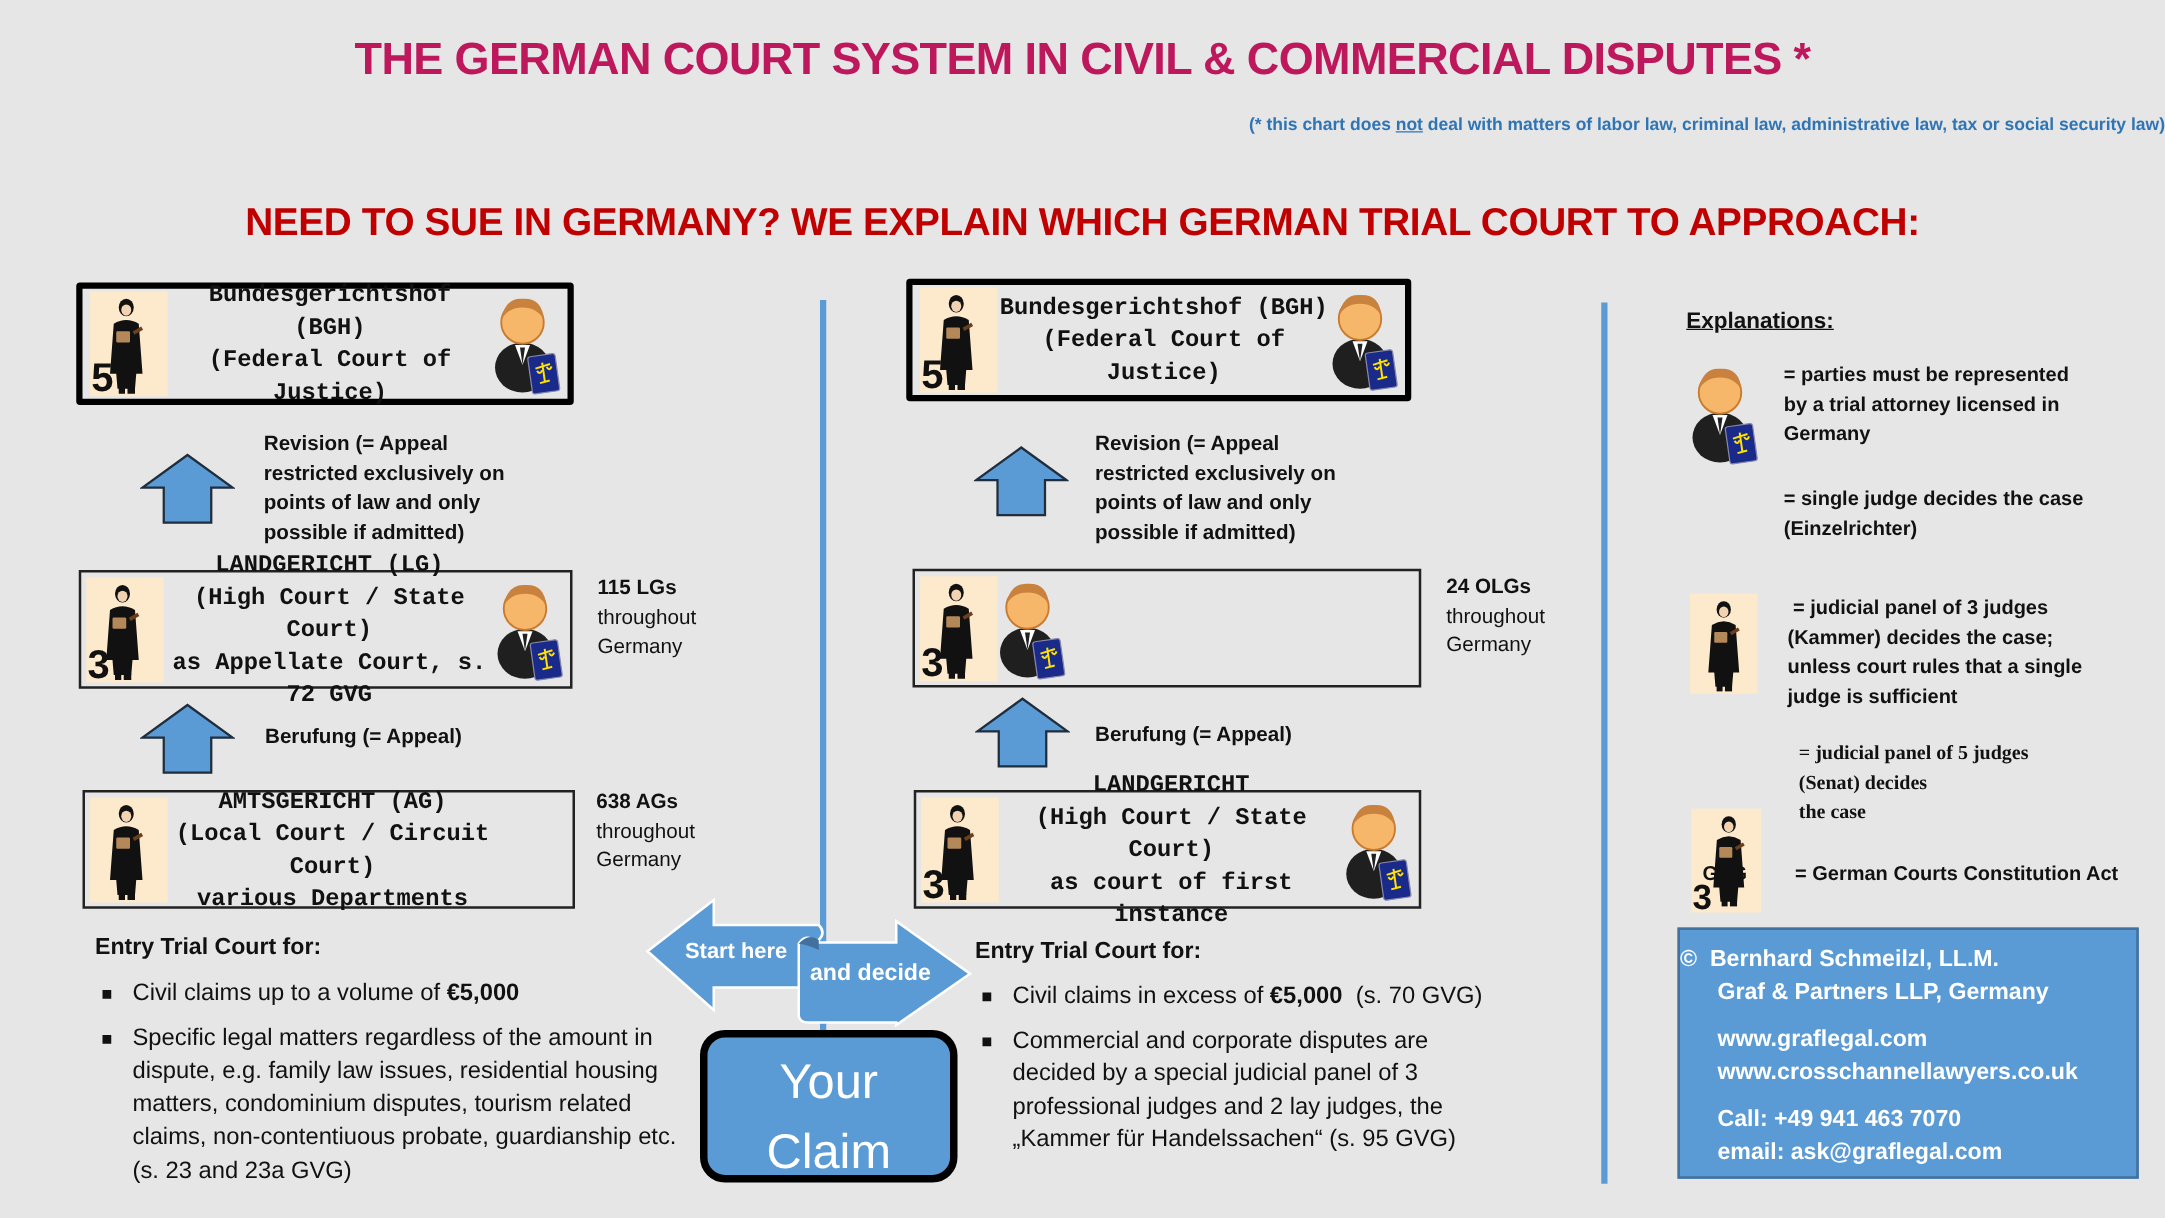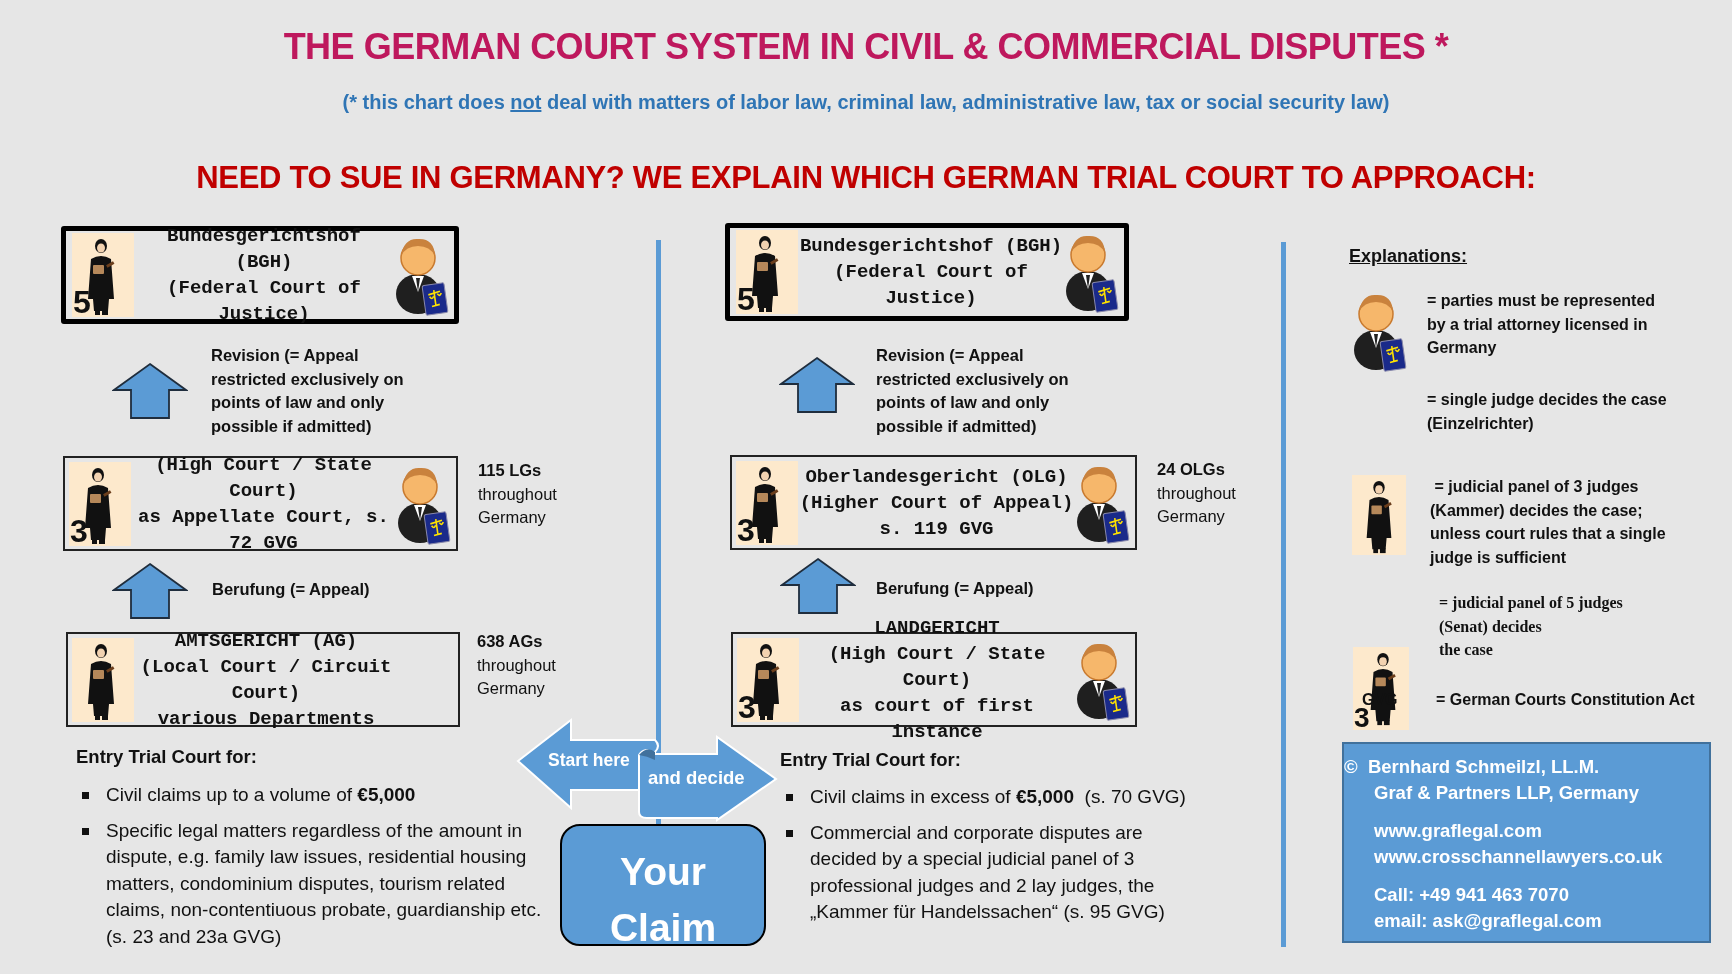--- a/index.html
+++ b/index.html
@@ -1,21 +1,21 @@
 <!DOCTYPE html>
 <html><head>
 <meta charset="utf-8">
 <style>
   html, body { margin:0; padding:0; }
   body { width:1732px; height:974px; background:#e6e6e6; position:relative; overflow:hidden;
          font-family:"DejaVu Sans", "Liberation Sans", sans-serif; color:#111; }
   .abs { position:absolute; }
   .title { left:0; width:1732px; top:26px; text-align:center; color:#be185d; font-weight:bold;
            font-size:36px; letter-spacing:-0.5px; font-family:Liberation Sans, sans-serif; }
-  .subtitle { left:0; width:1732px; top:91px; text-align:center; color:#2f75b5; font-weight:bold; font-size:20px;
+  .subtitle { left:0; width:1732px; top:91px; text-align:right; color:#2f75b5; font-weight:bold; font-size:14px;
               font-family:"Liberation Sans", sans-serif; }
   .subtitle u { text-decoration:underline; }
   .heading { left:0; width:1732px; top:160px; text-align:center; color:#c00000; font-weight:bold; font-size:31px;
              font-family:"Liberation Sans", sans-serif; letter-spacing:-0.3px; }
   .court { background:#e6e6e6; border:2px solid #222; box-sizing:border-box; display:flex; align-items:center; }
   .court.thick { border:5px solid #000; border-radius:3px; }
   .court-text { flex:1; text-align:center; font-weight:bold; font-size:19px; line-height:26px;
                 font-family:Liberation Mono, monospace; }
   .judge { width:62px; height:84px; background:#fde9cc; position:relative; margin-left:6px; flex:none; }
   .judge svg { position:absolute; left:8px; top:4px; }
@@ -24,22 +24,22 @@
   .lawyer { width:56px; height:86px; flex:none; margin-right:4px; position:relative; }
   .uparrow { width:76px; height:58px; }
   .label { font-weight:bold; font-size:16.5px; line-height:23.5px; font-family:"Liberation Sans", sans-serif; }
   .count { font-size:16.5px; line-height:23.5px; font-family:"Liberation Sans", sans-serif; }
   .count b { font-weight:bold; }
   .divider { width:5px; background:#5b9bd5; }
   .entry-h { font-weight:bold; font-size:18.5px; font-family:"Liberation Sans", sans-serif; }
   .entry-list { list-style:none; margin:0; padding:0; font-size:19px; line-height:26.5px; font-family:"Liberation Sans", sans-serif; }
   .entry-list li { position:relative; padding-left:30px; margin-bottom:9px; }
   .entry-list li::before { content:""; position:absolute; left:6px; top:10px; width:7px; height:7px; background:#111; }
-  .claim { background:#5b9bd5; border:2px solid #000000; border-radius:20px; color:#fff; text-align:center;
-           font-weight:bold; font-size:39px; line-height:56px; box-sizing:border-box; padding-top:18px;
+  .claim { background:#5b9bd5; border:6px solid #000000; border-radius:20px; color:#fff; text-align:center;
+           font-weight:normal; font-size:39px; line-height:56px; box-sizing:border-box; padding-top:8px;
            font-family:"Liberation Sans", sans-serif; }
   .expl-h { font-weight:bold; font-size:18px; text-decoration:underline; font-family:"Liberation Sans", sans-serif; }
   .expl-t { font-weight:bold; font-size:16px; line-height:23.5px; font-family:"Liberation Sans", sans-serif; }
   .contact { background:#5b9bd5; border:2px solid #41719c; box-sizing:border-box; color:#fff; font-weight:bold;
              font-size:18.5px; line-height:26px; padding:10px 0; font-family:"Liberation Sans", sans-serif; }
   .contact .gap { height:12px; }
   .contact .ind { padding-left:30px; }
 </style>
 </head>
 <body>
@@ -101,20 +101,21 @@
 </div>
 
 <div class="abs court" style="left:63px; top:456px; width:395px; height:95px;">
   <div class="judge" style="height:84px; margin-left:4px;">
     <svg width="42" height="80">
         <use href="#judge-fig"></use>
       </svg>
     <span class="num">3</span>
   </div>
   <div class="court-text">
+    <div>LANDGERICHT (LG)</div>
     <div>(High Court / State Court)</div>
     <div>as Appellate Court, s. 72 GVG</div>
   </div>
   <div class="lawyer"><svg width="56" height="86">
         <use href="#lawyer-fig"></use>
       </svg></div>
 </div>
 <div class="abs count" style="left:478px; top:459px;">
   <div><b>115 LGs</b></div>
   <div>throughout</div>
@@ -192,25 +193,20 @@
   <div>points of law and only</div>
   <div>possible if admitted)</div>
 </div>
 
 <div class="abs court" style="left:730px; top:455px; width:407px; height:95px;">
   <div class="judge" style="height:84px; margin-left:4px;">
     <svg width="42" height="80">
         <use href="#judge-fig"></use>
       </svg>
     <span class="num">3</span>
-  </div>
-  <div class="court-text">
-    <div>Oberlandesgericht (OLG)</div>
-    <div>(Higher Court of Appeal)</div>
-    <div>s. 119 GVG</div>
   </div>
   <div class="lawyer"><svg width="56" height="86">
         <use href="#lawyer-fig"></use>
       </svg></div>
 </div>
 <div class="abs count" style="left:1157px; top:458px;">
   <div><b>24 OLGs</b></div>
   <div>throughout</div>
   <div>Germany</div>
 </div>

